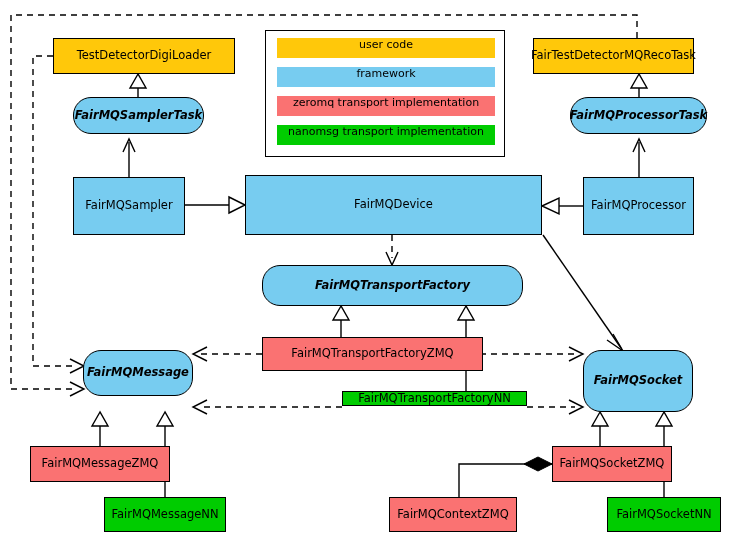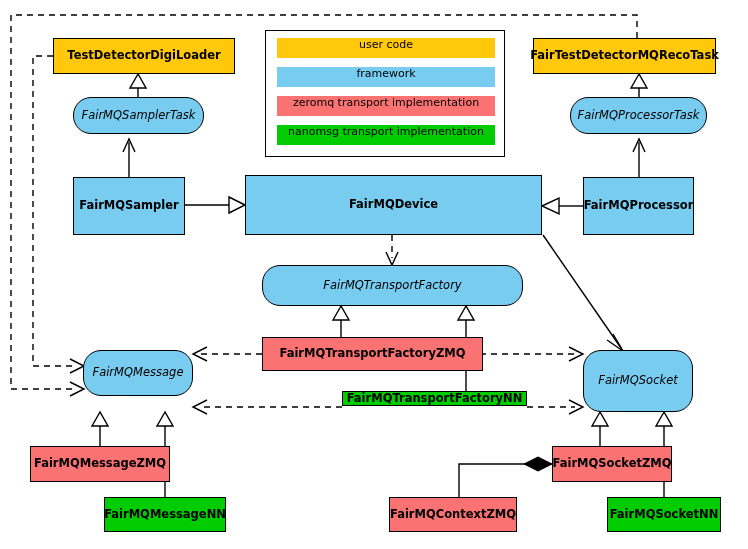--- a/index.html
+++ b/index.html
@@ -27,22 +27,22 @@
     border: 1px solid #000000;
     display: flex;
     align-items: center;
     justify-content: center;
     text-align: center;
     font-size: 11.5px;
     line-height: 1.15;
     color: #000000;
     z-index: 5;
   }
-  .node.bold   { font-weight: bold; font-style: normal; }
-  .node.italic { font-weight: normal; font-style: italic; border-radius: 18px; }
+  .node.bold   { font-weight: normal; font-style: normal; }
+  .node.italic { font-weight: bold; font-style: italic; border-radius: 18px; }
   .fill-user      { background: #ffc80a; }
   .fill-framework { background: #77ccf0; }
   .fill-zmq       { background: #fa7272; }
   .fill-nn        { background: #00cc00; }
 
   #legend {
     position: absolute;
     box-sizing: border-box;
     border: 1px solid #000000;
     background: #ffffff;
@@ -178,21 +178,21 @@
   </div>
 
   <div class="node fill-framework bold" style="left:73px; top:177px; width:112px; height:58px;">
     <span>FairMQSampler</span>
   </div>
 
   <div class="node fill-framework bold" style="left:245px; top:175px; width:297px; height:60px;">
     <span>FairMQDevice</span>
   </div>
 
-  <div class="node fill-user bold" style="left:533px; top:38px; width:183px; height:36px;">
+  <div class="node fill-user bold" style="left:533px; top:38px; width:161px; height:36px;">
     <span>FairTestDetectorMQRecoTask</span>
   </div>
 
   <div class="node fill-framework italic" style="left:570px; top:97px; width:137px; height:37px;">
     <span>FairMQProcessorTask</span>
   </div>
 
   <div class="node fill-framework bold" style="left:583px; top:177px; width:111px; height:58px;">
     <span>FairMQProcessor</span>
   </div>

